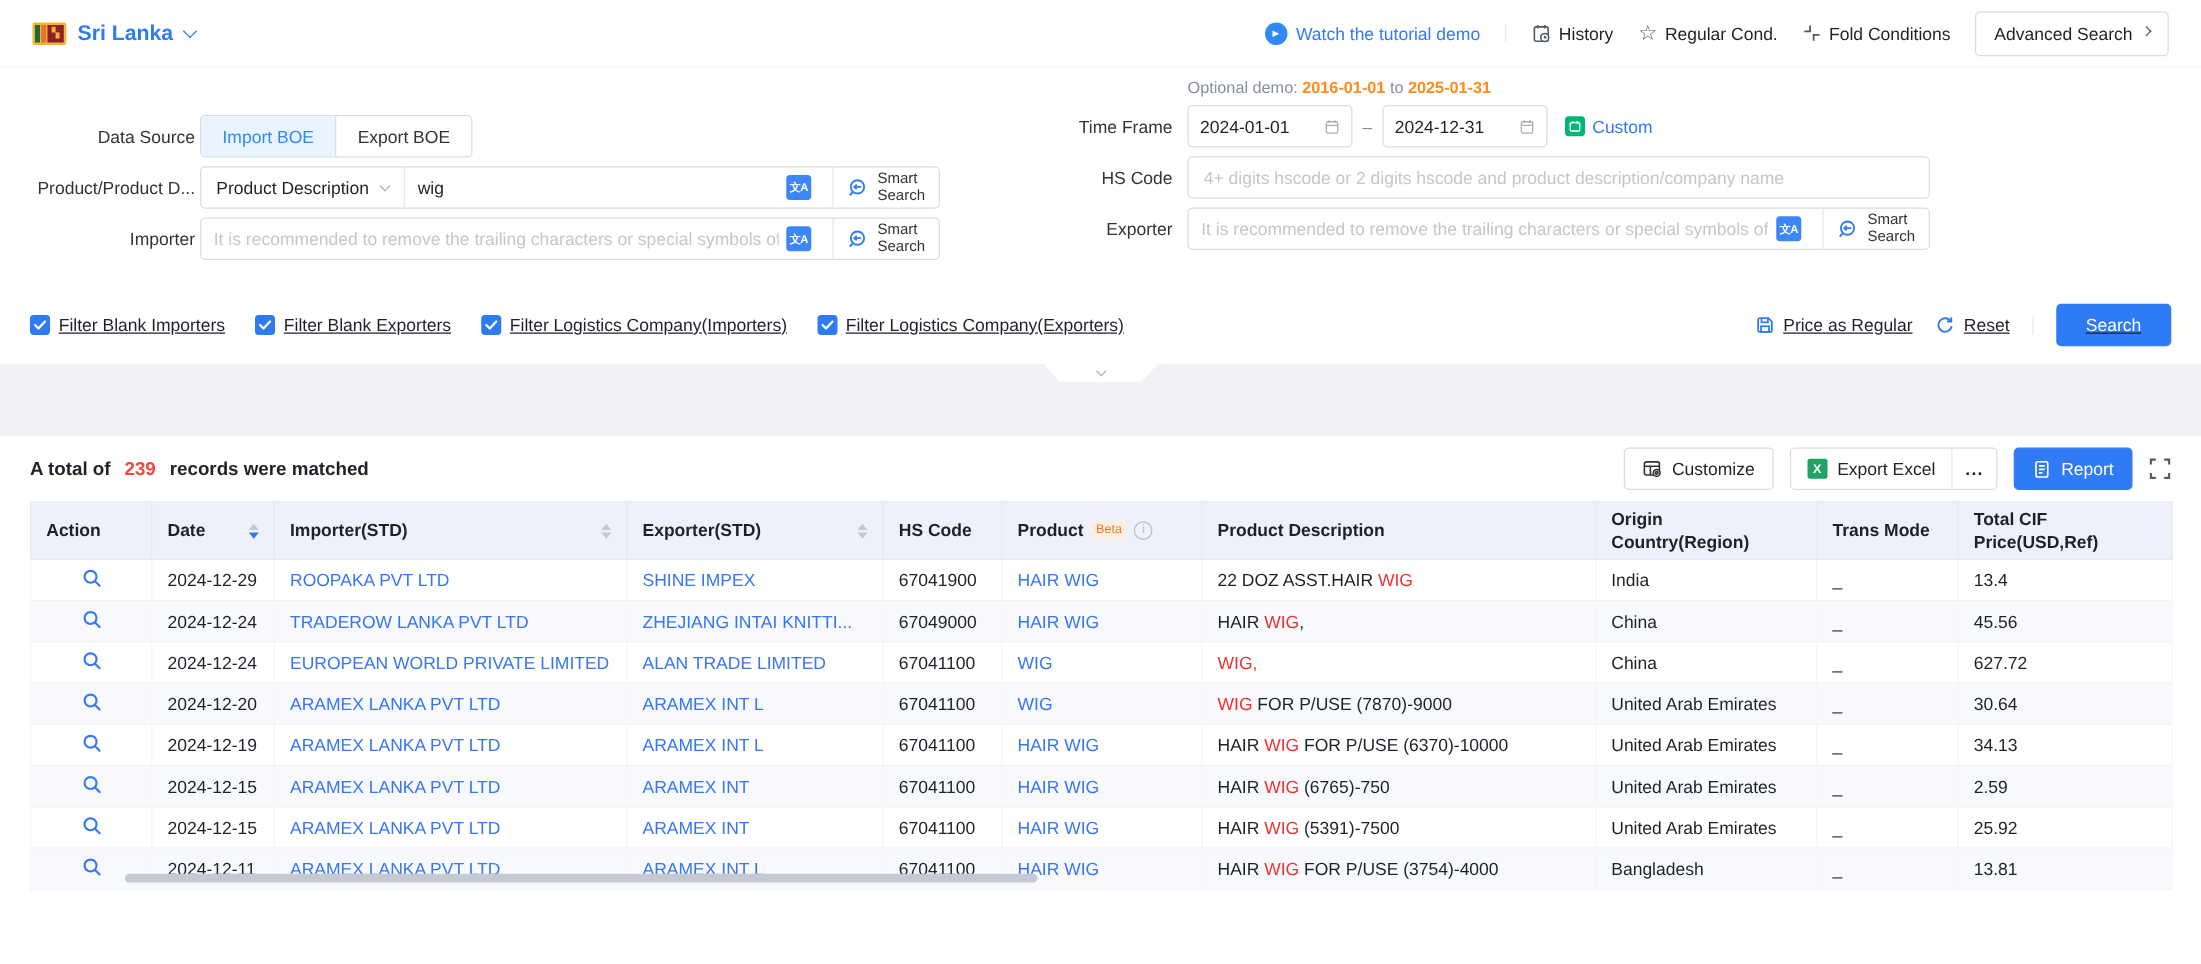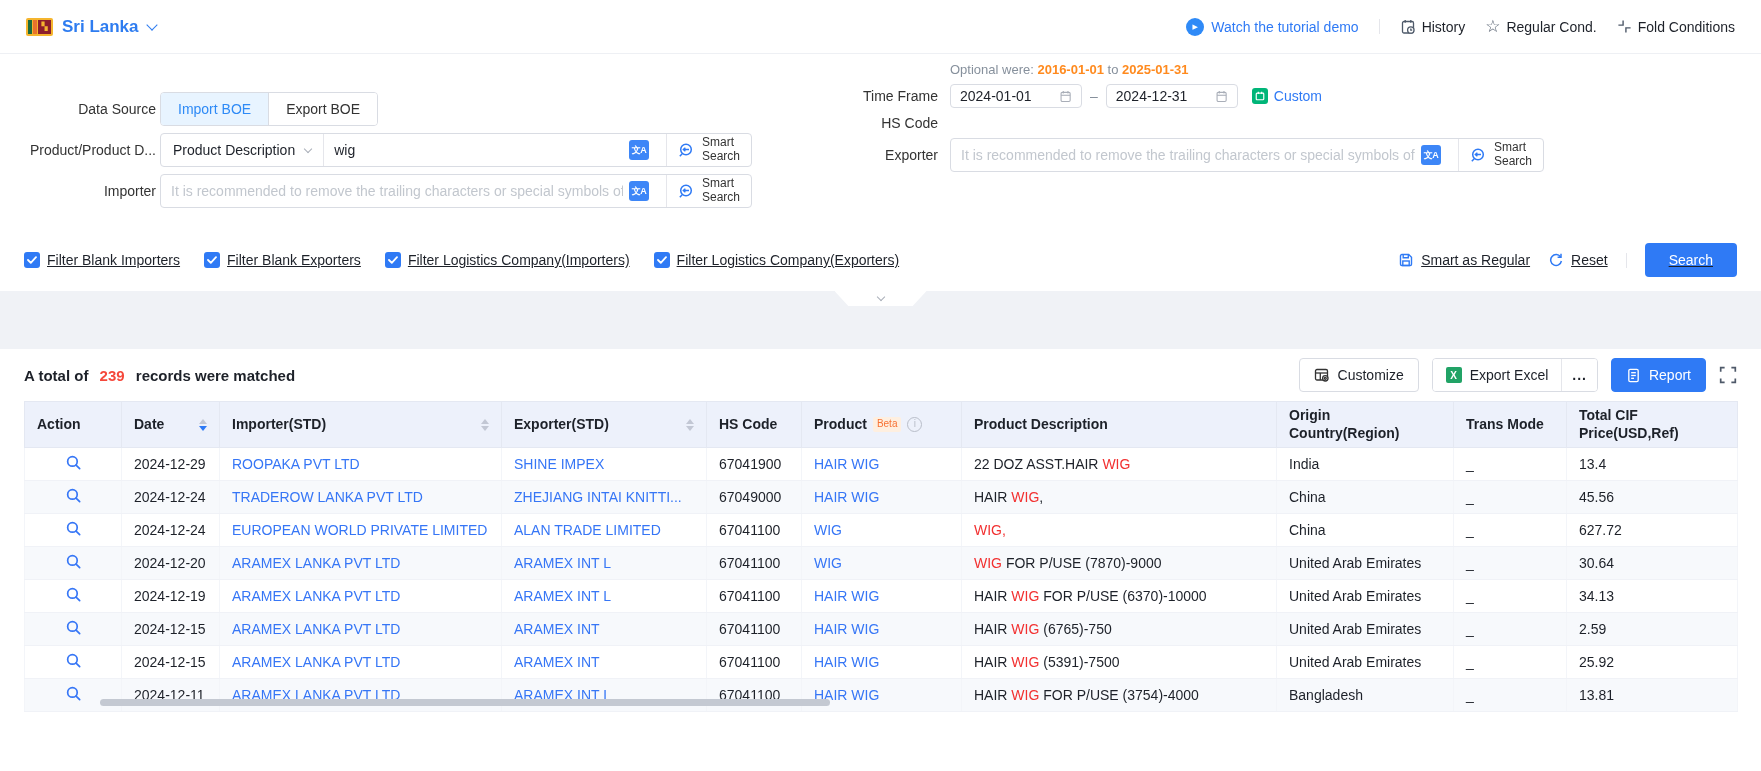--- a/index.html
+++ b/index.html
@@ -40,21 +40,21 @@
   .rlabel { width:78px; flex:none; text-align:right; margin-right:12px; color:#333; white-space:nowrap; }
 
   .seg { display:inline-flex; border:1px solid #d9dce3; border-radius:4px; overflow:hidden; height:34px; }
   .seg .opt { display:flex; align-items:center; padding:0 17px; cursor:pointer; background:#fff; color:#333; }
   .seg .opt.sel { background:#e8f4ff; color:#2e8af6; }
   .seg .opt + .opt { border-left:1px solid #d9dce3; }
 
   .optional-range { margin-left:90px; font-size:13px; color:#86909c; height:18px; margin-bottom:4px; }
   .optional-range .orange { color:#ff8a1e; font-weight:bold; }
 
-  .date-box { display:flex; align-items:center; border:1px solid #d9dce3; border-radius:4px; height:24px; width:132px; padding:0 9px; background:#fff; }
+  .date-box { display:flex; align-items:center; border:1px solid #d9dce3; border-radius:4px; height:34px; width:132px; padding:0 9px; background:#fff; }
   .date-box input { border:none; outline:none; width:100%; font:inherit; color:#1d2129; }
   .dash { color:#86909c; margin:0 8px; }
   .custom { display:flex; align-items:center; gap:6px; margin-left:14px; cursor:pointer; }
   .custom-ic { width:16px; height:16px; border-radius:3px; background:#00b578; display:inline-flex; align-items:center; justify-content:center; }
   .custom span { color:#2f7af5; }
 
   .ctl-group { display:flex; align-items:stretch; border:1px solid #d9dce3; border-radius:4px; height:34px; background:#fff; width:592px; }
   .ctl-group.r { width:594px; }
   .sel-part { display:flex; align-items:center; gap:10px; padding:0 12px; border-right:1px solid #e5e6eb; white-space:nowrap; cursor:pointer; color:#1d2129; }
   .sel-part .chev, .grp-chev { color:#a9aeb8; width:6px; height:6px; }
@@ -144,20 +144,24 @@
       <span class="star">☆</span>
       <span>Regular Cond.</span>
     </span>
     <span class="tb-item">
       <svg width="15" height="15" viewBox="0 0 16 16" fill="none" stroke-width="1.5">
         <path d="M6.5 1.5v5h-5"></path>
           <path d="M9.5 14.5v-5h5"></path>
       </svg>
       <span>Fold Conditions</span>
     </span>
+    <button class="adv-btn">
+      <span>Advanced Search</span>
+      <span class="chev right"></span>
+    </button>
   </div>
 </header>
 
 <section class="filter-panel">
   <div class="filter-grid">
     <div class="fcol-left">
       <div class="frow">
         <span class="flabel">Data Source</span>
         <span class="seg">
           <span class="opt sel">Import BOE</span>
@@ -201,21 +205,21 @@
                 <path d="M7.4 5.7L5.4 7.5l2 1.8"></path>
             </svg>
             <span class="smart-txt"><span>Smart</span><br><span>Search</span></span>
           </span>
         </div>
       </div>
     </div>
 
     <div class="fcol-right">
       <div class="optional-range">
-        <span>Optional were:</span>
+        <span>Optional demo:</span>
         <span class="orange">2016-01-01</span>
         <span>to</span>
         <span class="orange">2025-01-31</span>
       </div>
       <div class="frow">
         <span class="rlabel">Time Frame</span>
         <span class="date-box">
           <input value="2024-01-01" style="">
           <svg width="15" height="15" viewBox="0 0 16 16" fill="none" stroke="#a9aeb8" stroke-width="1.3">
             <rect x="2.5" y="3" width="11" height="11" rx="1.5"></rect>
@@ -240,20 +244,21 @@
                 <rect x="1.5" y="2.5" width="9" height="8" rx="1"></rect>
                 <line x1="4" y1="1" x2="4" y2="3.5"></line>
                 <line x1="8" y1="1" x2="8" y2="3.5"></line>
               </svg>
           </span>
           <span>Custom</span>
         </span>
       </div>
       <div class="frow">
         <span class="rlabel">HS Code</span>
+        <input class="solo-input" placeholder="4+ digits hscode or 2 digits hscode and product description/company name" style="">
       </div>
       <div class="frow">
         <span class="rlabel">Exporter</span>
         <div class="ctl-group r">
           <span class="inp-part">
             <input placeholder="It is recommended to remove the trailing characters or special symbols of the..." style="">
             <span class="trans-ic">文A</span>
           </span>
           <span class="smart">
             <svg width="17" height="17" viewBox="0 0 17 17" fill="none" stroke="#2f7af5" stroke-width="1.5">
@@ -304,21 +309,21 @@
           <span>Filter Logistics Company(Exporters)</span>
         </label>
       </div>
     <div class="actions-right">
       <button class="txt-btn">
         <svg width="16" height="16" viewBox="0 0 16 16" fill="none" stroke="#2f7af5" stroke-width="1.4">
           <path d="M2.5 3.8a1.3 1.3 0 0 1 1.3-1.3h6.9l2.8 2.8v6.9a1.3 1.3 0 0 1-1.3 1.3H3.8a1.3 1.3 0 0 1-1.3-1.3z"></path>
           <path d="M5.2 2.5v3.3h5.1V2.5"></path>
             <rect x="4.8" y="9" width="6.4" height="4.5"></rect>
         </svg>
-        <span>Smart as Regular</span>
+        <span>Price as Regular</span>
       </button>
       <button class="txt-btn">
         <svg width="16" height="16" viewBox="0 0 16 16" fill="none" stroke="#2f7af5" stroke-width="1.5">
           <path d="M12.6 5A5.4 5.4 0 1 0 13.4 9"></path>
             <path d="M13 1.8v3.4H9.6"></path>
         </svg>
         <span>Reset</span>
       </button>
       <span class="vdiv"></span>
       <button class="search-btn">Search</button>

